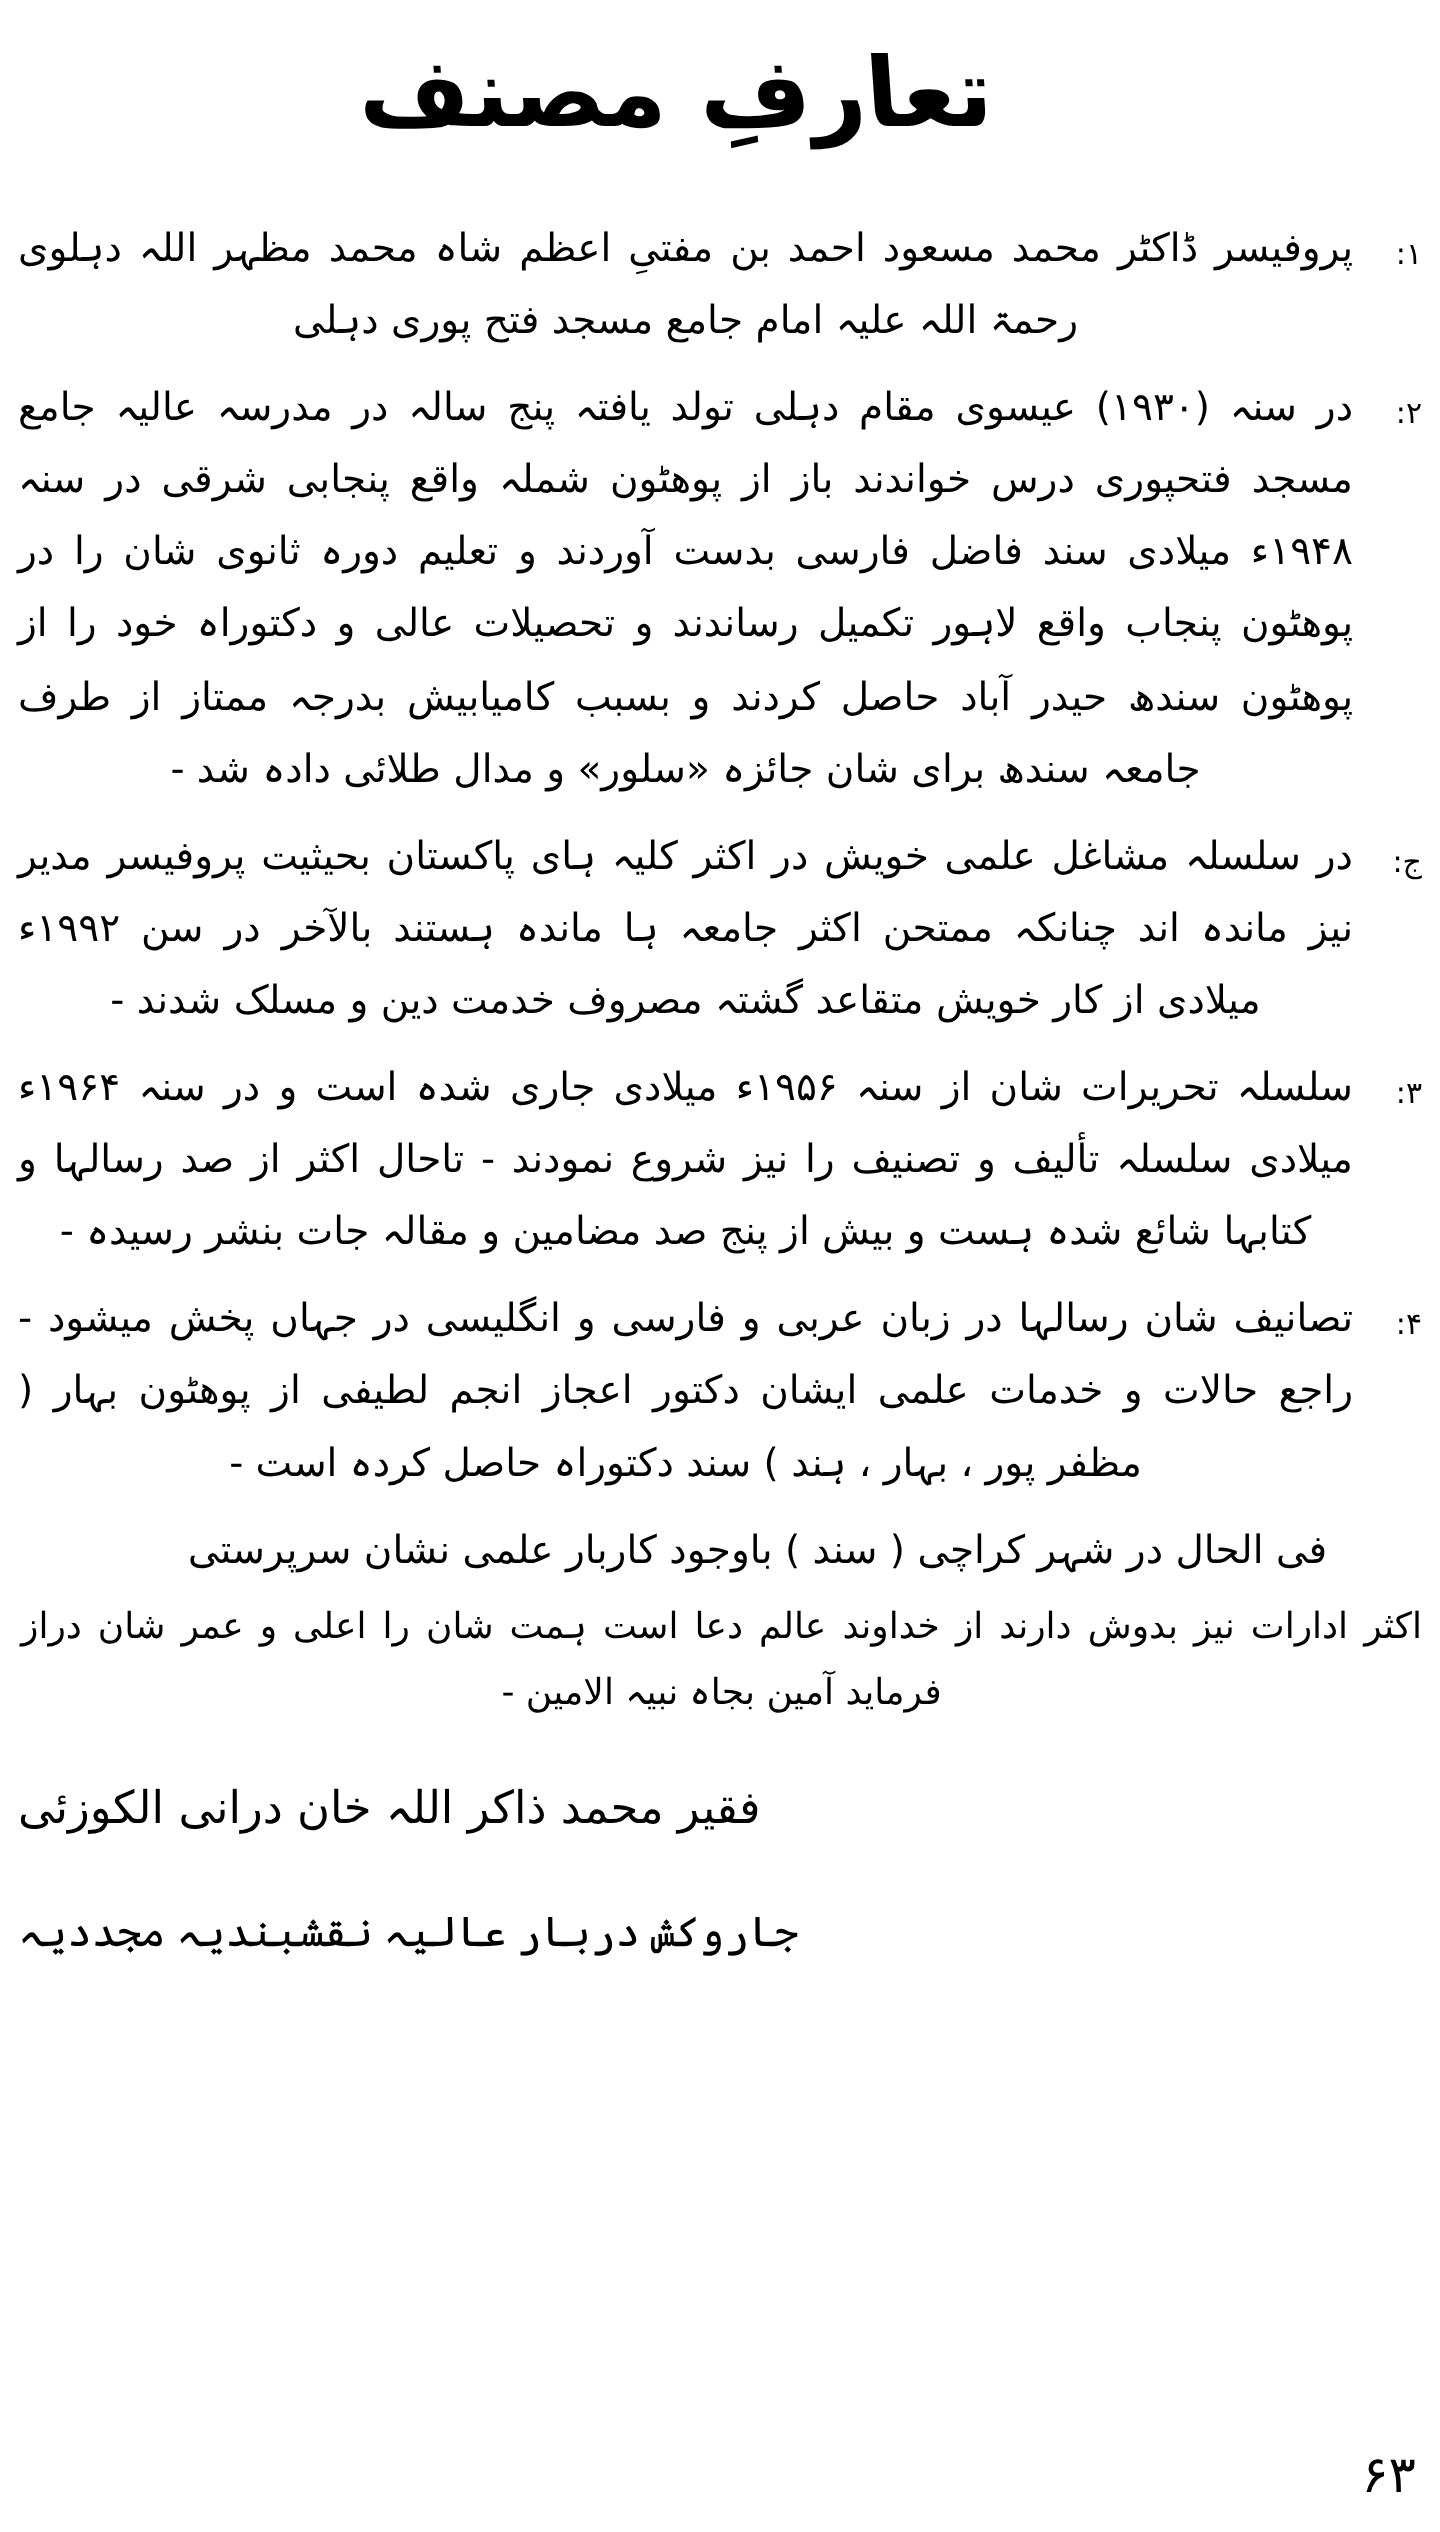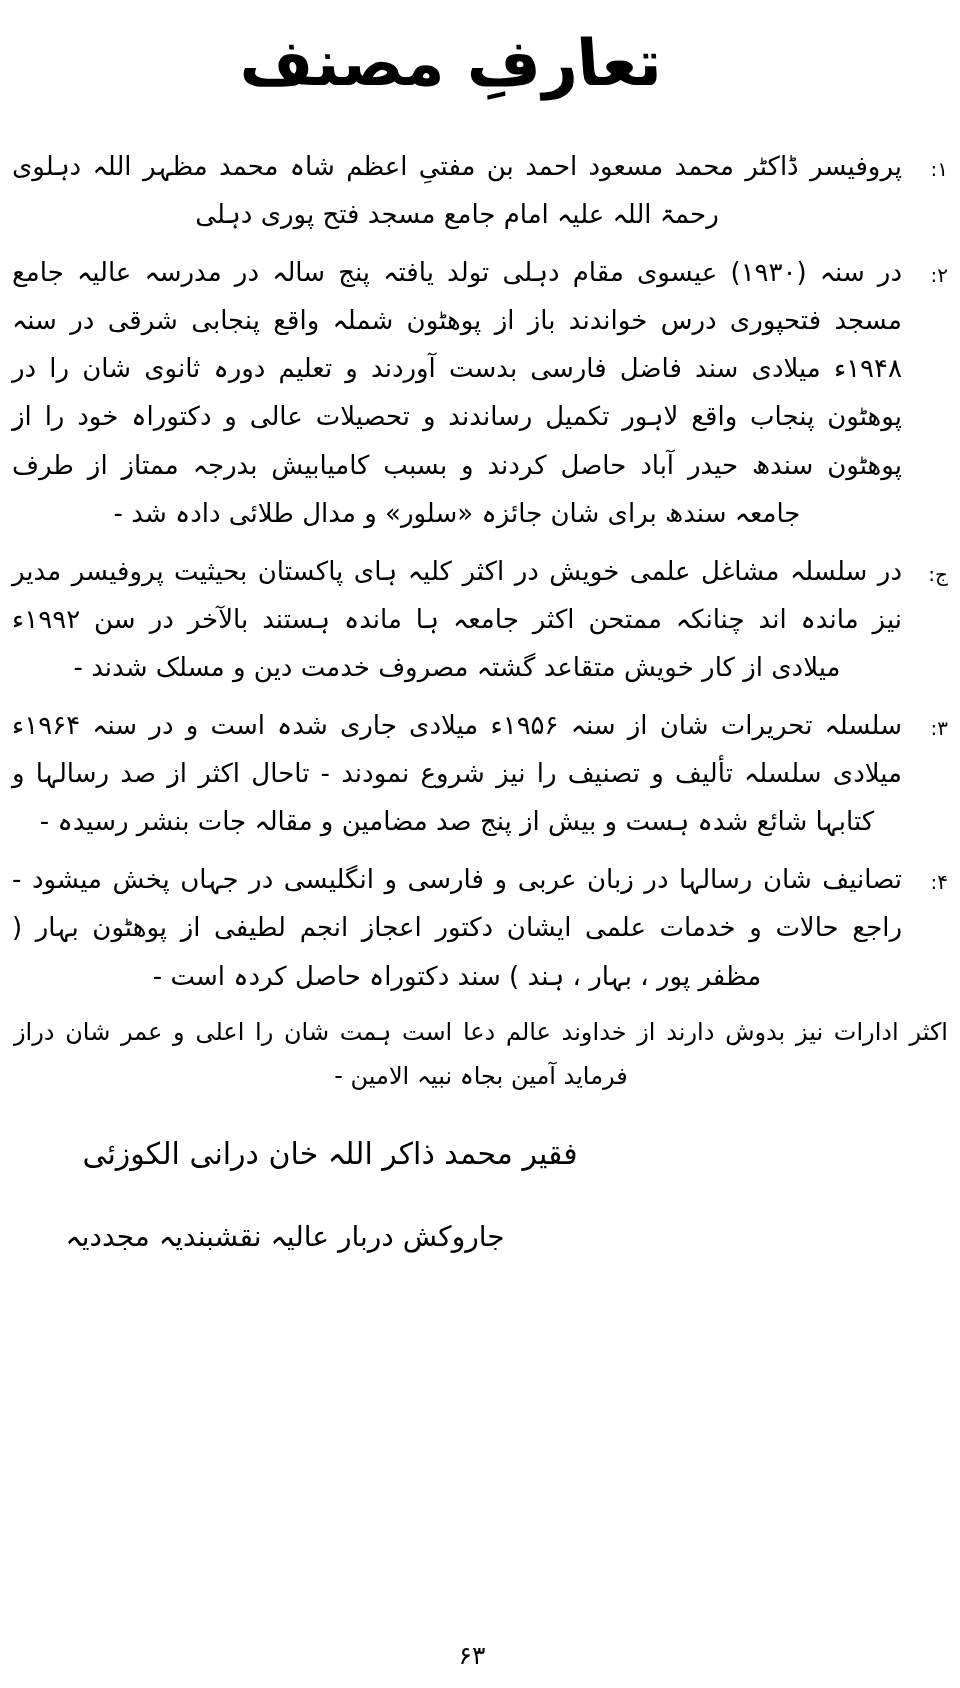--- a/index.html
+++ b/index.html
@@ -61,33 +61,33 @@
     text-align: justify;
     text-align-last: center;
     margin: 0 0 0 2px;
     line-height: 1.85;
   }
   .signature {
     margin-top: 36px;
     font-size: 28px;
   }
   .sig-line {
-    text-align: center;
+    text-align: left;
     line-height: 1.3;
   }
   .sig-1 { margin: 0 300px 46px 0; font-size: 30px; }
-  .sig-2 { margin: 0 390px 46px 0; }
+  .sig-2 { margin: 0 390px 46px 0; font-family: Liberation Serif, serif; }
   .sig-3 { margin: 0 460px 0 0; }
   .page-number {
     position: absolute;
     bottom: 18px;
     left: 0;
     right: 16px;
-    text-align: center;
-    font-size: 25px;
+    text-align: right;
+    font-size: 34px;
     letter-spacing: 3px;
   }
 </style>
 </head>
 <body>
 
 <div class="page">
 
   <h1 class="title">تعارفِ مصنف</h1>
 
@@ -111,20 +111,21 @@
     <div class="item">
       <span class="marker">۳:</span>
       <div class="text">سلسلہ تحریرات شان از سنہ ۱۹۵۶ء میلادی جاری شدہ است و در سنہ ۱۹۶۴ء میلادی سلسلہ تألیف و تصنیف را نیز شروع نمودند - تاحال اکثر از صد رسالہا و کتابہا شائع شدہ ہست و بیش از پنج صد مضامین و مقالہ جات بنشر رسیدہ -</div>
     </div>
 
     <div class="item">
       <span class="marker">۴:</span>
       <div class="text">تصانیف شان رسالہا در زبان عربی و فارسی و انگلیسی در جہاں پخش میشود - راجع حالات و خدمات علمی ایشان دکتور اعجاز انجم لطیفی از پوھٹون بہار ( مظفر پور ، بہار ، ہند ) سند دکتوراہ حاصل کردہ است -</div>
     </div>
 
+    <div class="closing-line">فی الحال در شہر کراچی ( سند ) باوجود کاربار علمی نشان سرپرستی</div>
 
     <div class="closing-para">اکثر ادارات نیز بدوش دارند از خداوند عالم دعا است ہمت شان را اعلی و عمر شان دراز فرماید آمین بجاہ نبیہ الامین -</div>
 
     <div class="signature">
       <div class="sig-line sig-1">فقیر محمد ذاکر اللہ خان درانی الکوزئی</div>
       <div class="sig-line sig-2">جاروکش دربار عالیہ نقشبندیہ مجددیہ</div>
     </div>
 
   </div>
 

